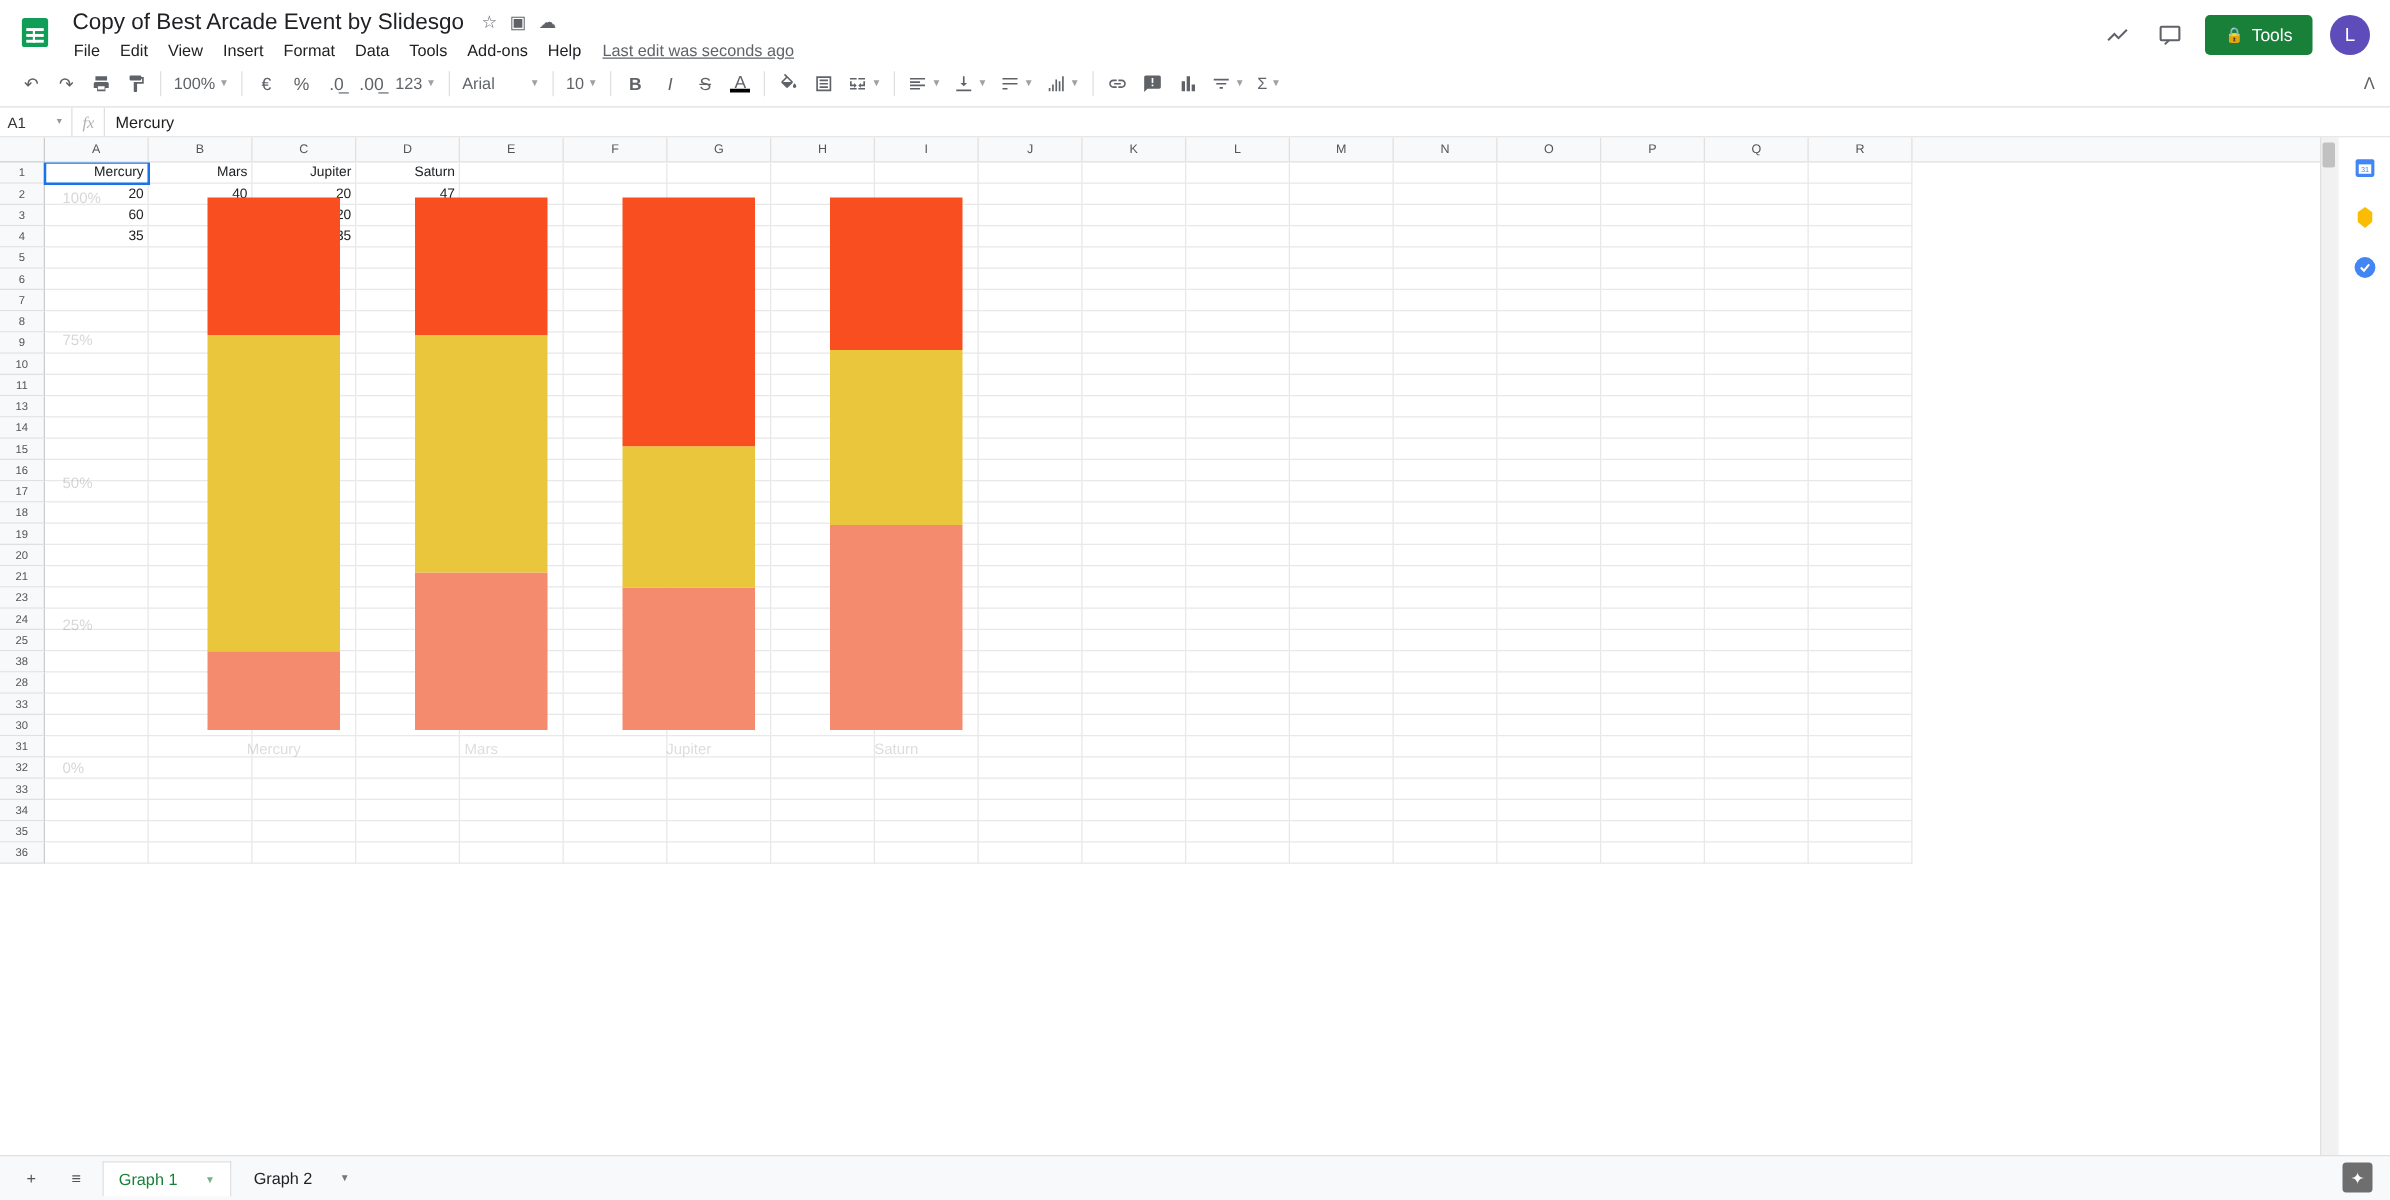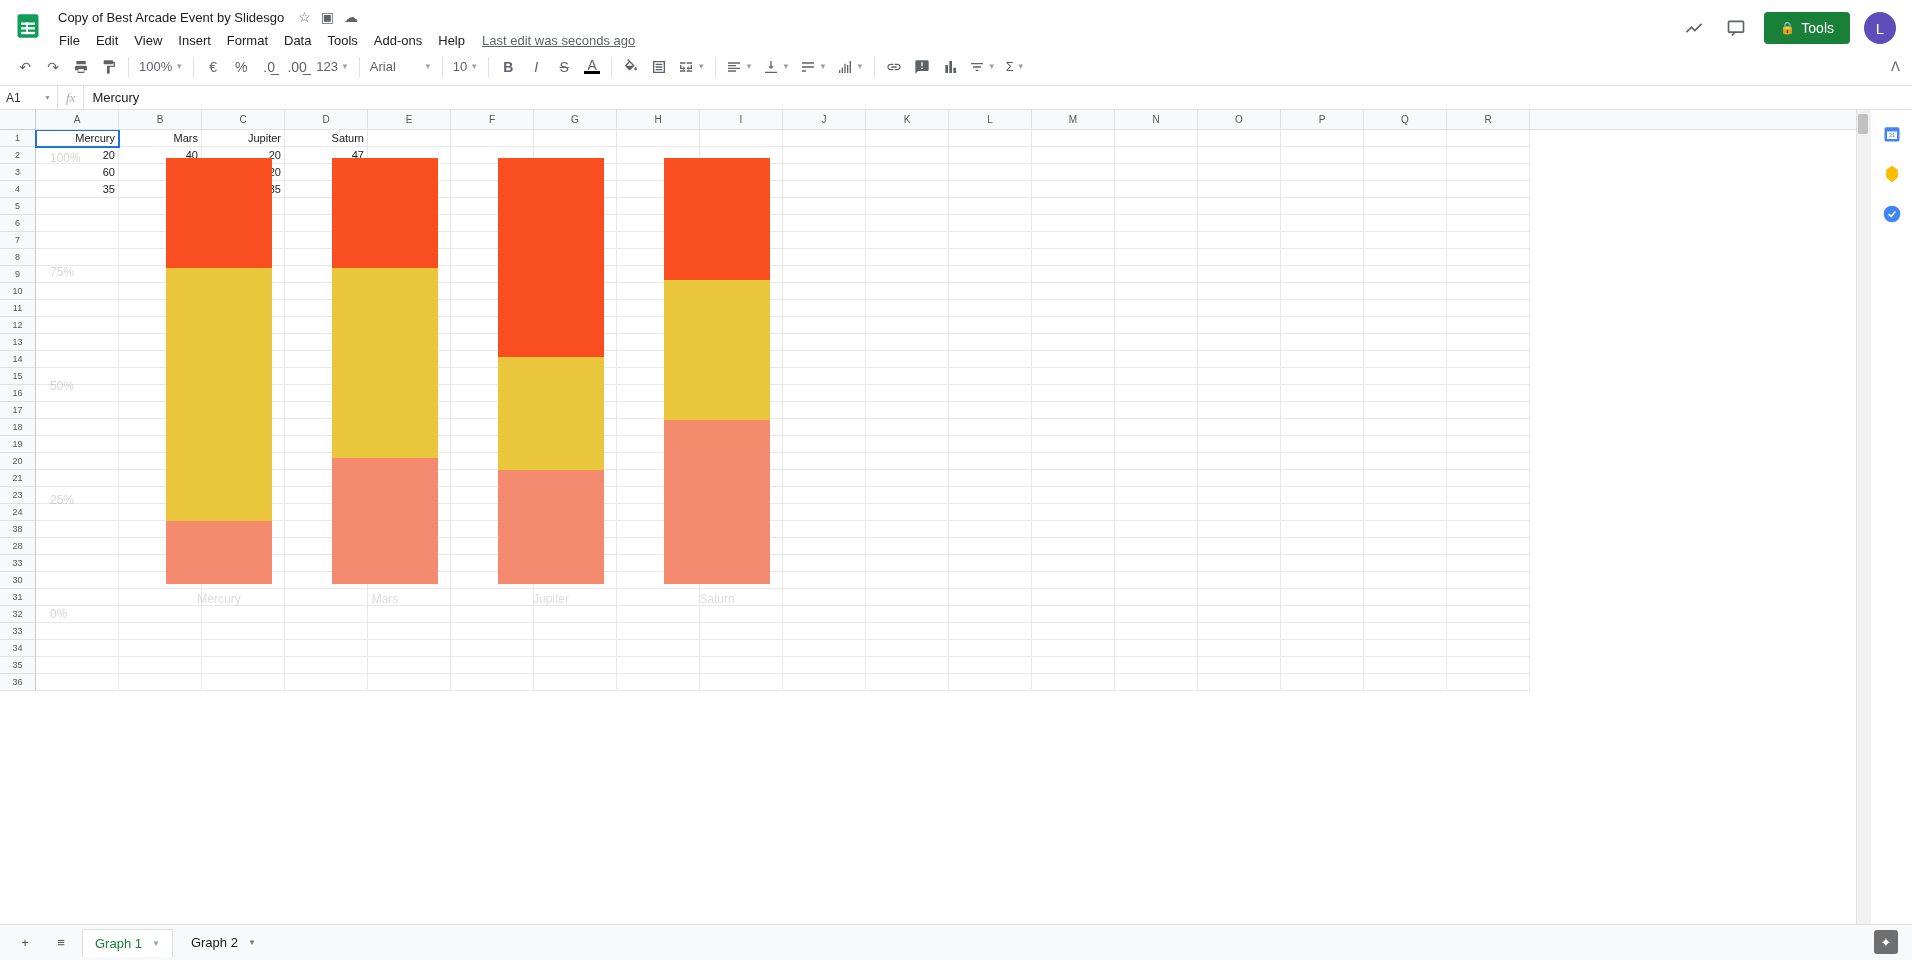--- a/index.html
+++ b/index.html
@@ -4,21 +4,21 @@
 <style>
 * { box-sizing: border-box; margin: 0; padding: 0; }
 body { font-family: Arial, sans-serif; font-size: 13px; color: #202124; background: #fff; overflow: hidden; }
 
 
 .header { display: flex; align-items: flex-start; padding: 6px 16px 0 8px; height: 48px; }
 .logo { width: 40px; height: 40px; display: flex; align-items: center; justify-content: center; }
 .logo svg { width: 28px; height: 28px; }
 .title-area { flex: 1; padding-left: 4px; }
 .title-row { display: flex; align-items: center; gap: 8px; height: 22px; }
-.doc-title { font-size: 13px; color: #202124; padding: 1px 6px; }
+.doc-title { font-size: 18px; color: #202124; padding: 1px 6px; }
 .title-icons { display: flex; gap: 10px; color: #5f6368; }
 .title-icons span { cursor: pointer; font-size: 14px; }
 .menu-row { display: flex; align-items: center; gap: 2px; height: 22px; margin-top: 1px; }
 .menu-item { padding: 3px 7px; font-size: 13px; color: #202124; cursor: pointer; border-radius: 3px; }
 .last-edit { color: #5f6368; text-decoration: underline; margin-left: 8px; font-size: 13px; }
 .header-right { display: flex; align-items: center; gap: 14px; padding-top: 6px; }
 .icon-btn { width: 28px; height: 28px; display: flex; align-items: center; justify-content: center; color: #5f6368; cursor: pointer; border-radius: 4px; }
 .share-btn { background: #188038; color: #fff; border: none; padding: 8px 16px; border-radius: 4px; font-size: 14px; font-weight: 500; cursor: pointer; display: flex; align-items: center; gap: 6px; }
 .lock-icon { font-size: 12px; }
 .avatar { width: 32px; height: 32px; border-radius: 50%; background: #5e4cbb; color: #fff; display: flex; align-items: center; justify-content: center; font-size: 15px; }
@@ -69,21 +69,21 @@
 .seg.mid { background: #e9c63c; }
 .seg.bot { background: #f58b6e; }
 
 
 .side-panel { width: 42px; background: #fff; border-left: 1px solid #f1f3f4; display: flex; flex-direction: column; align-items: center; padding-top: 14px; gap: 20px; }
 .side-icon { width: 20px; height: 20px; border-radius: 4px; cursor: pointer; }
 
 
 .tab-bar { height: 36px; border-top: 1px solid #e0e0e0; background: #f8f9fa; display: flex; align-items: center; padding: 0 36px 0 10px; gap: 6px; position: relative; }
 .tab-btn { width: 30px; height: 28px; display: flex; align-items: center; justify-content: center; color: #555; cursor: pointer; }
-.sheet-tab { padding: 6px 12px; font-size: 13px; display: flex; align-items: center; gap: 10px; cursor: pointer; border-radius: 0; }
+.sheet-tab { padding: 6px 12px; font-size: 13px; display: flex; align-items: center; gap: 22px; cursor: pointer; border-radius: 0; }
 .sheet-tab.active { background: #fff; color: #188038; font-weight: 500; border-top: 1px solid #e0e0e0; border-left: 1px solid #e0e0e0; border-right: 1px solid #e0e0e0; }
 .sheet-tab .caret { font-size: 8px; opacity: 0.6; }
 .explore-btn { position: absolute; right: 14px; bottom: 6px; width: 24px; height: 24px; background: #6e6e6e; border-radius: 3px; display: flex; align-items: center; justify-content: center; color: #fff; font-size: 13px; cursor: pointer; }
 
 svg { display: block; }
 </style>
 </head>
 <body>
 
 <div class="header">
@@ -518,41 +518,20 @@
             <div class="cell"></div>
             <div class="cell"></div>
             <div class="cell"></div>
             <div class="cell"></div>
             <div class="cell"></div>
             <div class="cell"></div>
             <div class="cell"></div>
             <div class="cell"></div>
           </div>
           <div class="row">
-            <div class="row-h">12</div>
-            <div class="cell"></div>
-            <div class="cell"></div>
-            <div class="cell"></div>
-            <div class="cell"></div>
-            <div class="cell"></div>
-            <div class="cell"></div>
-            <div class="cell"></div>
-            <div class="cell"></div>
-            <div class="cell"></div>
-            <div class="cell"></div>
-            <div class="cell"></div>
-            <div class="cell"></div>
-            <div class="cell"></div>
-            <div class="cell"></div>
-            <div class="cell"></div>
-            <div class="cell"></div>
-            <div class="cell"></div>
-            <div class="cell"></div>
-          </div>
-          <div class="row">
             <div class="row-h">13</div>
             <div class="cell"></div>
             <div class="cell"></div>
             <div class="cell"></div>
             <div class="cell"></div>
             <div class="cell"></div>
             <div class="cell"></div>
             <div class="cell"></div>
             <div class="cell"></div>
             <div class="cell"></div>
@@ -750,20 +729,41 @@
             <div class="cell"></div>
             <div class="cell"></div>
             <div class="cell"></div>
             <div class="cell"></div>
             <div class="cell"></div>
             <div class="cell"></div>
             <div class="cell"></div>
           </div>
           <div class="row">
             <div class="row-h">24</div>
+            <div class="cell"></div>
+            <div class="cell"></div>
+            <div class="cell"></div>
+            <div class="cell"></div>
+            <div class="cell"></div>
+            <div class="cell"></div>
+            <div class="cell"></div>
+            <div class="cell"></div>
+            <div class="cell"></div>
+            <div class="cell"></div>
+            <div class="cell"></div>
+            <div class="cell"></div>
+            <div class="cell"></div>
+            <div class="cell"></div>
+            <div class="cell"></div>
+            <div class="cell"></div>
+            <div class="cell"></div>
+            <div class="cell"></div>
+          </div>
+          <div class="row">
+            <div class="row-h">25</div>
             <div class="cell"></div>
             <div class="cell"></div>
             <div class="cell"></div>
             <div class="cell"></div>
             <div class="cell"></div>
             <div class="cell"></div>
             <div class="cell"></div>
             <div class="cell"></div>
             <div class="cell"></div>
             <div class="cell"></div>

